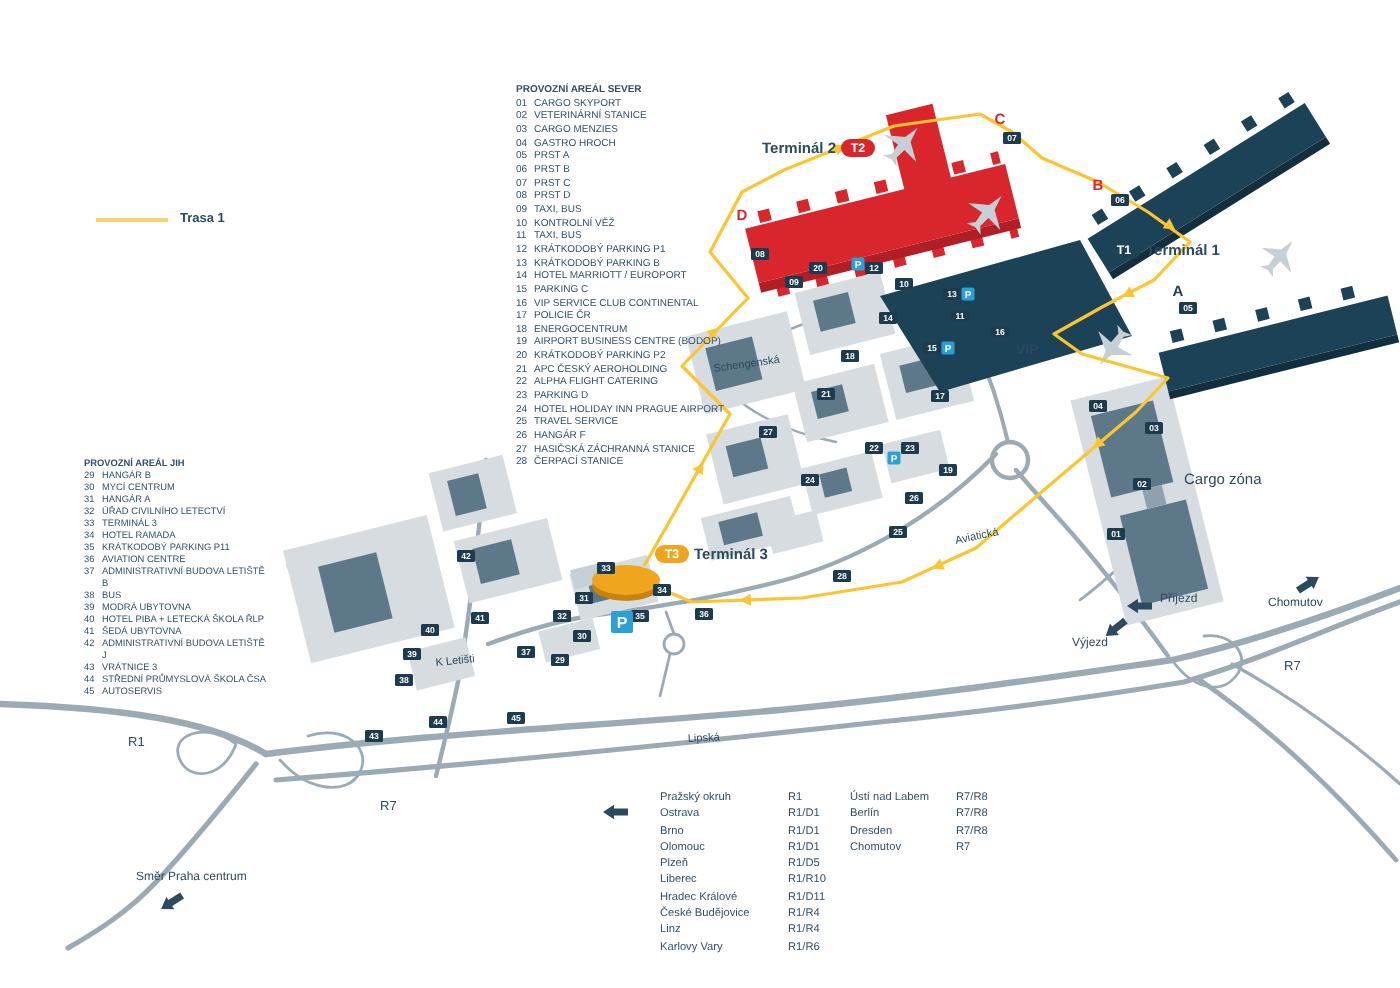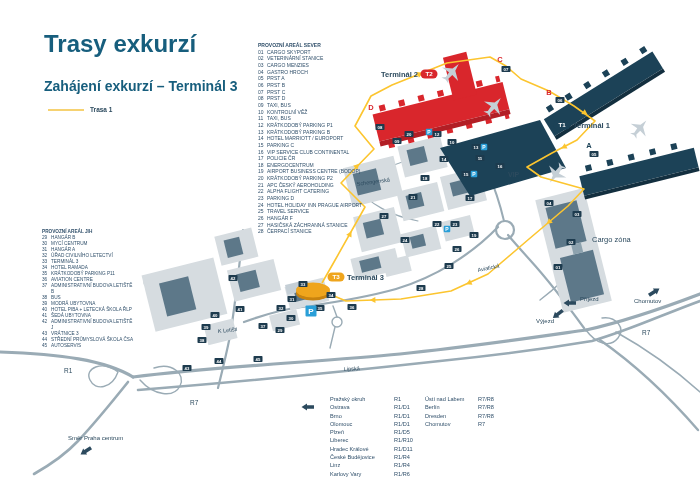--- a/index.html
+++ b/index.html
@@ -400,24 +400,20 @@
           <rect x="443.75" y="225.75" width="6.5" height="6.5" rx="1" fill="#2a9fd8"></rect>
           <text x="447" y="230.8" font-size="5" fill="#fff" text-anchor="middle" font-weight="bold">P</text>
         </g>
         <g>
           <rect x="305.5" y="305.5" width="11" height="11" rx="1" fill="#2a9fd8"></rect>
           <text x="311" y="313.88" font-size="8" fill="#fff" text-anchor="middle" font-weight="bold">P</text>
         </g>
       </g>
   </svg>
 
-  <div class="hdr">
-    <h1>Trasy exkurzí</h1>
-    <h2>Zahájení exkurzí – Terminál 3</h2>
-  </div>
   <div class="legend">
     <span class="legend-line"></span>
     <span class="legend-label">Trasa 1</span>
   </div>
 
   <div class="list list-north" id="list-north">
       <div class="hd">PROVOZNÍ AREÁL SEVER</div>
       <div class="li">
         <span class="num">01</span>
         <span class="lbl">CARGO SKYPORT</span>

